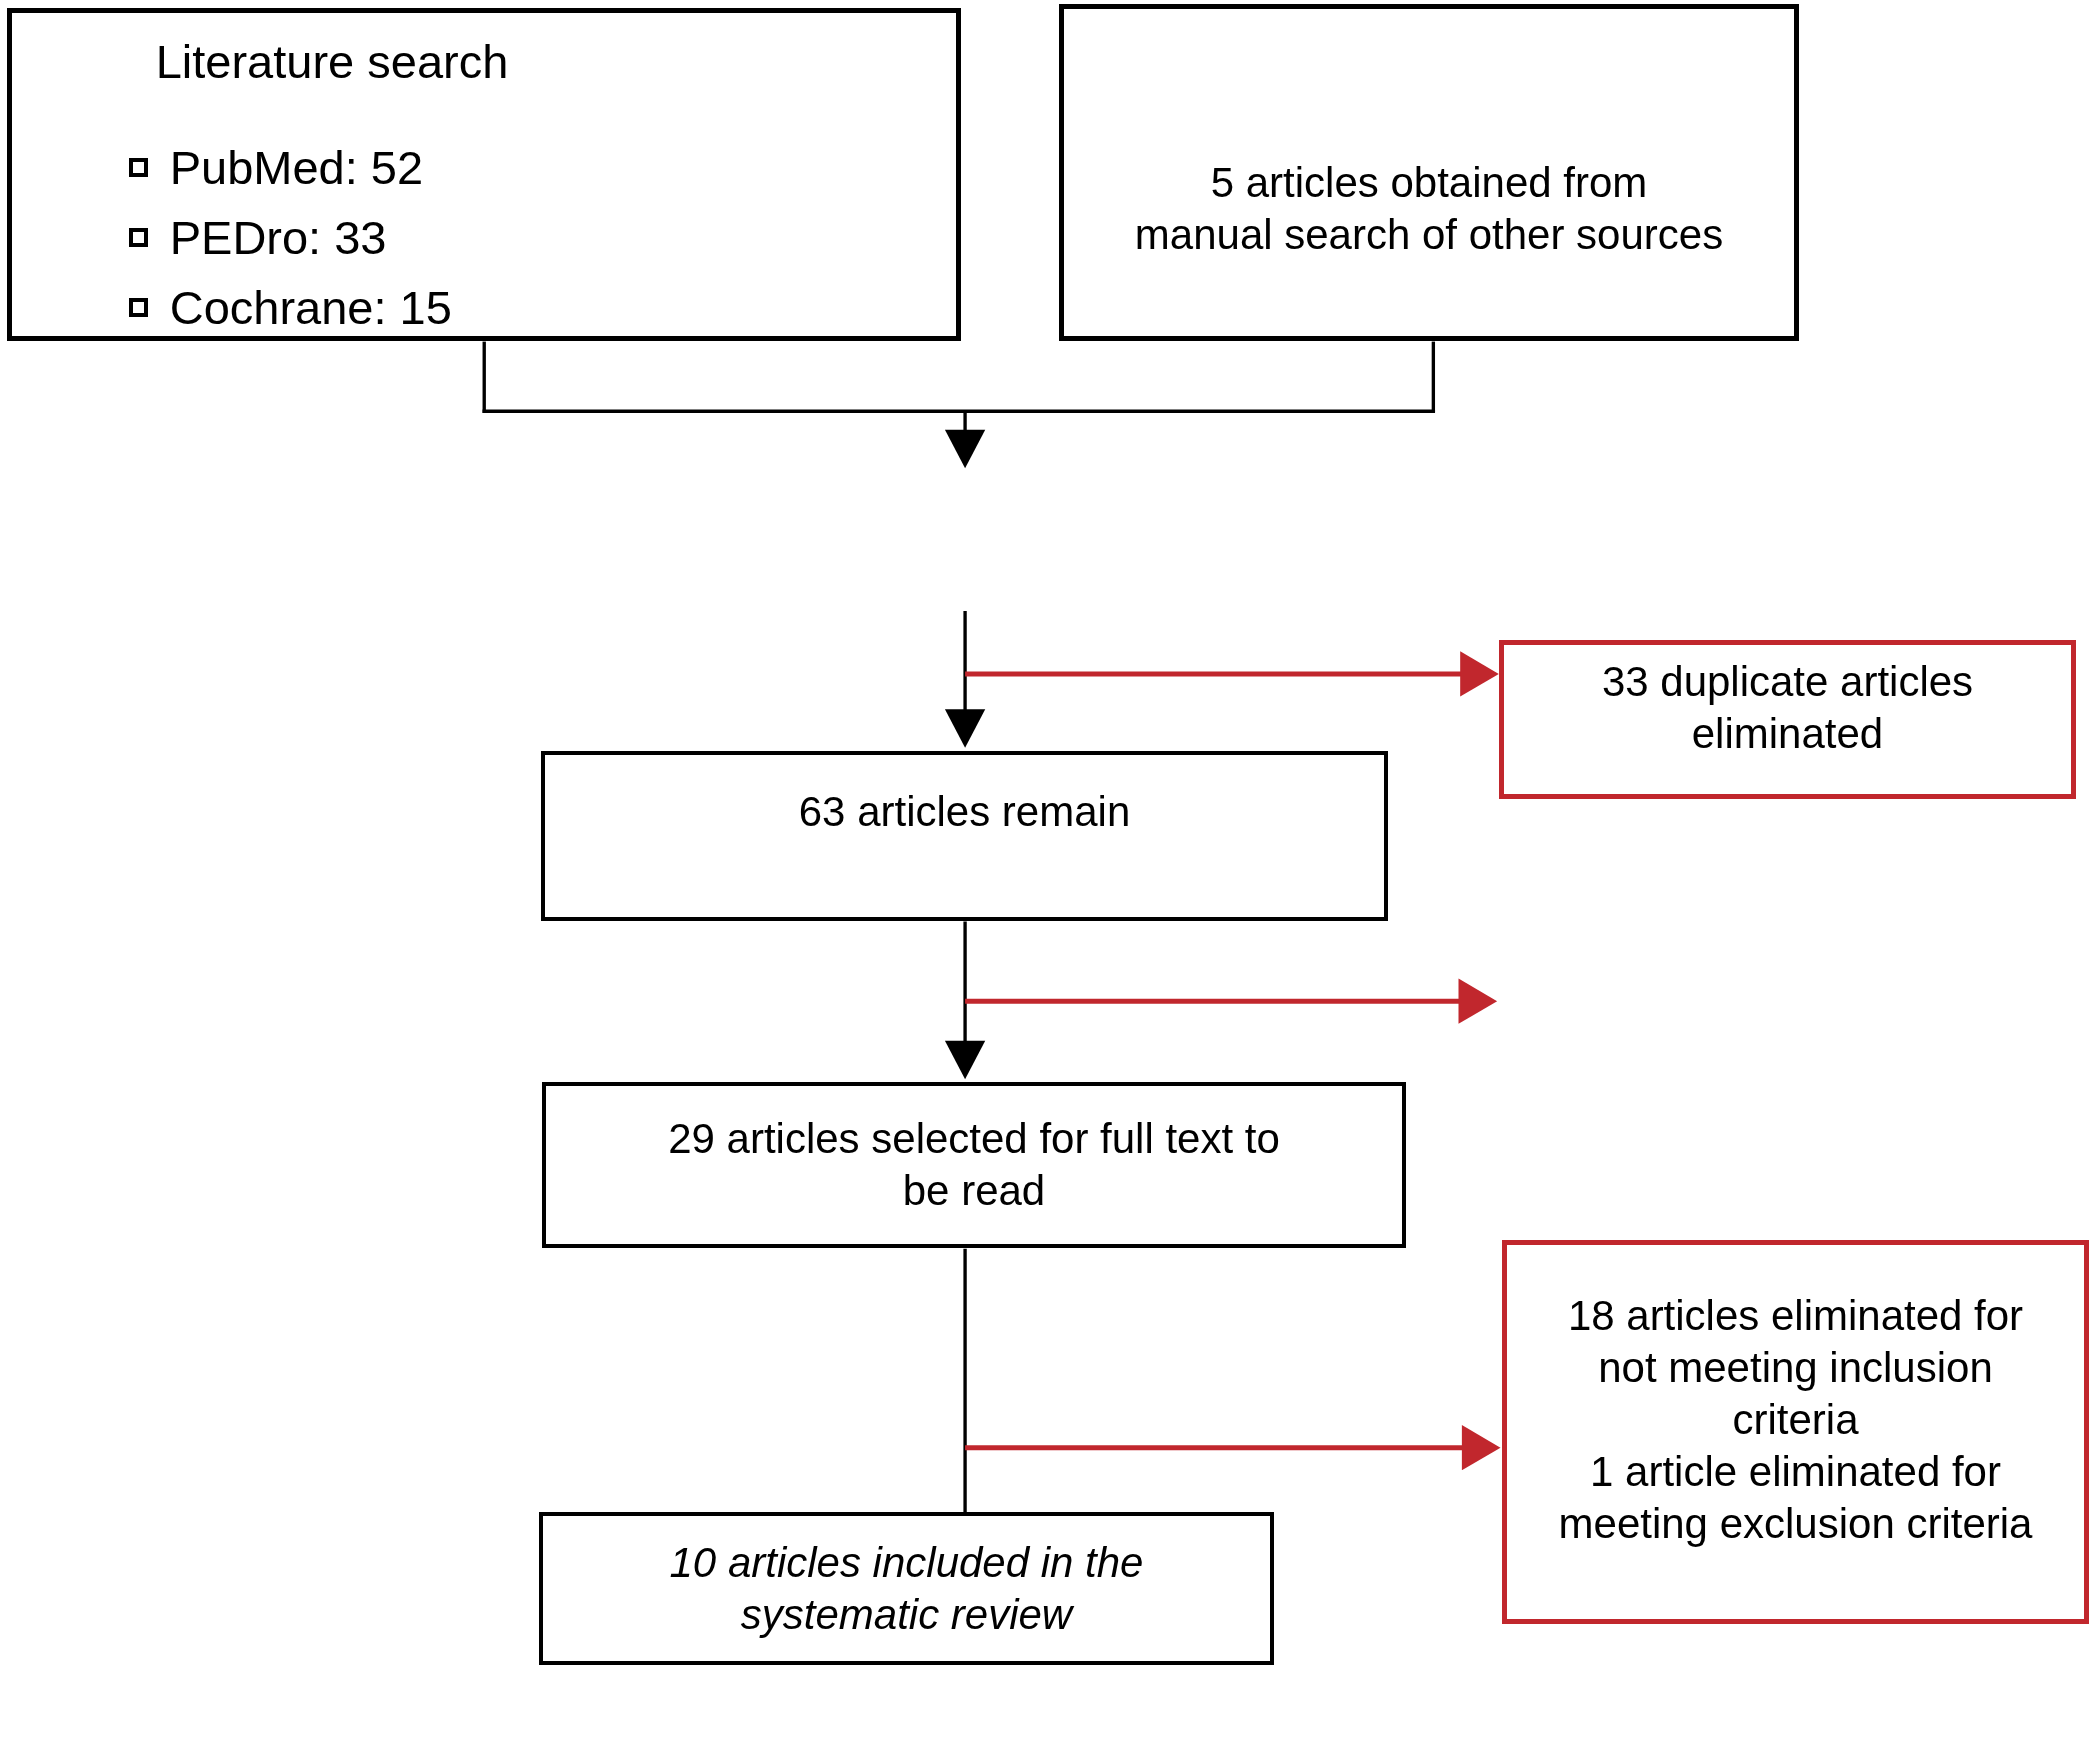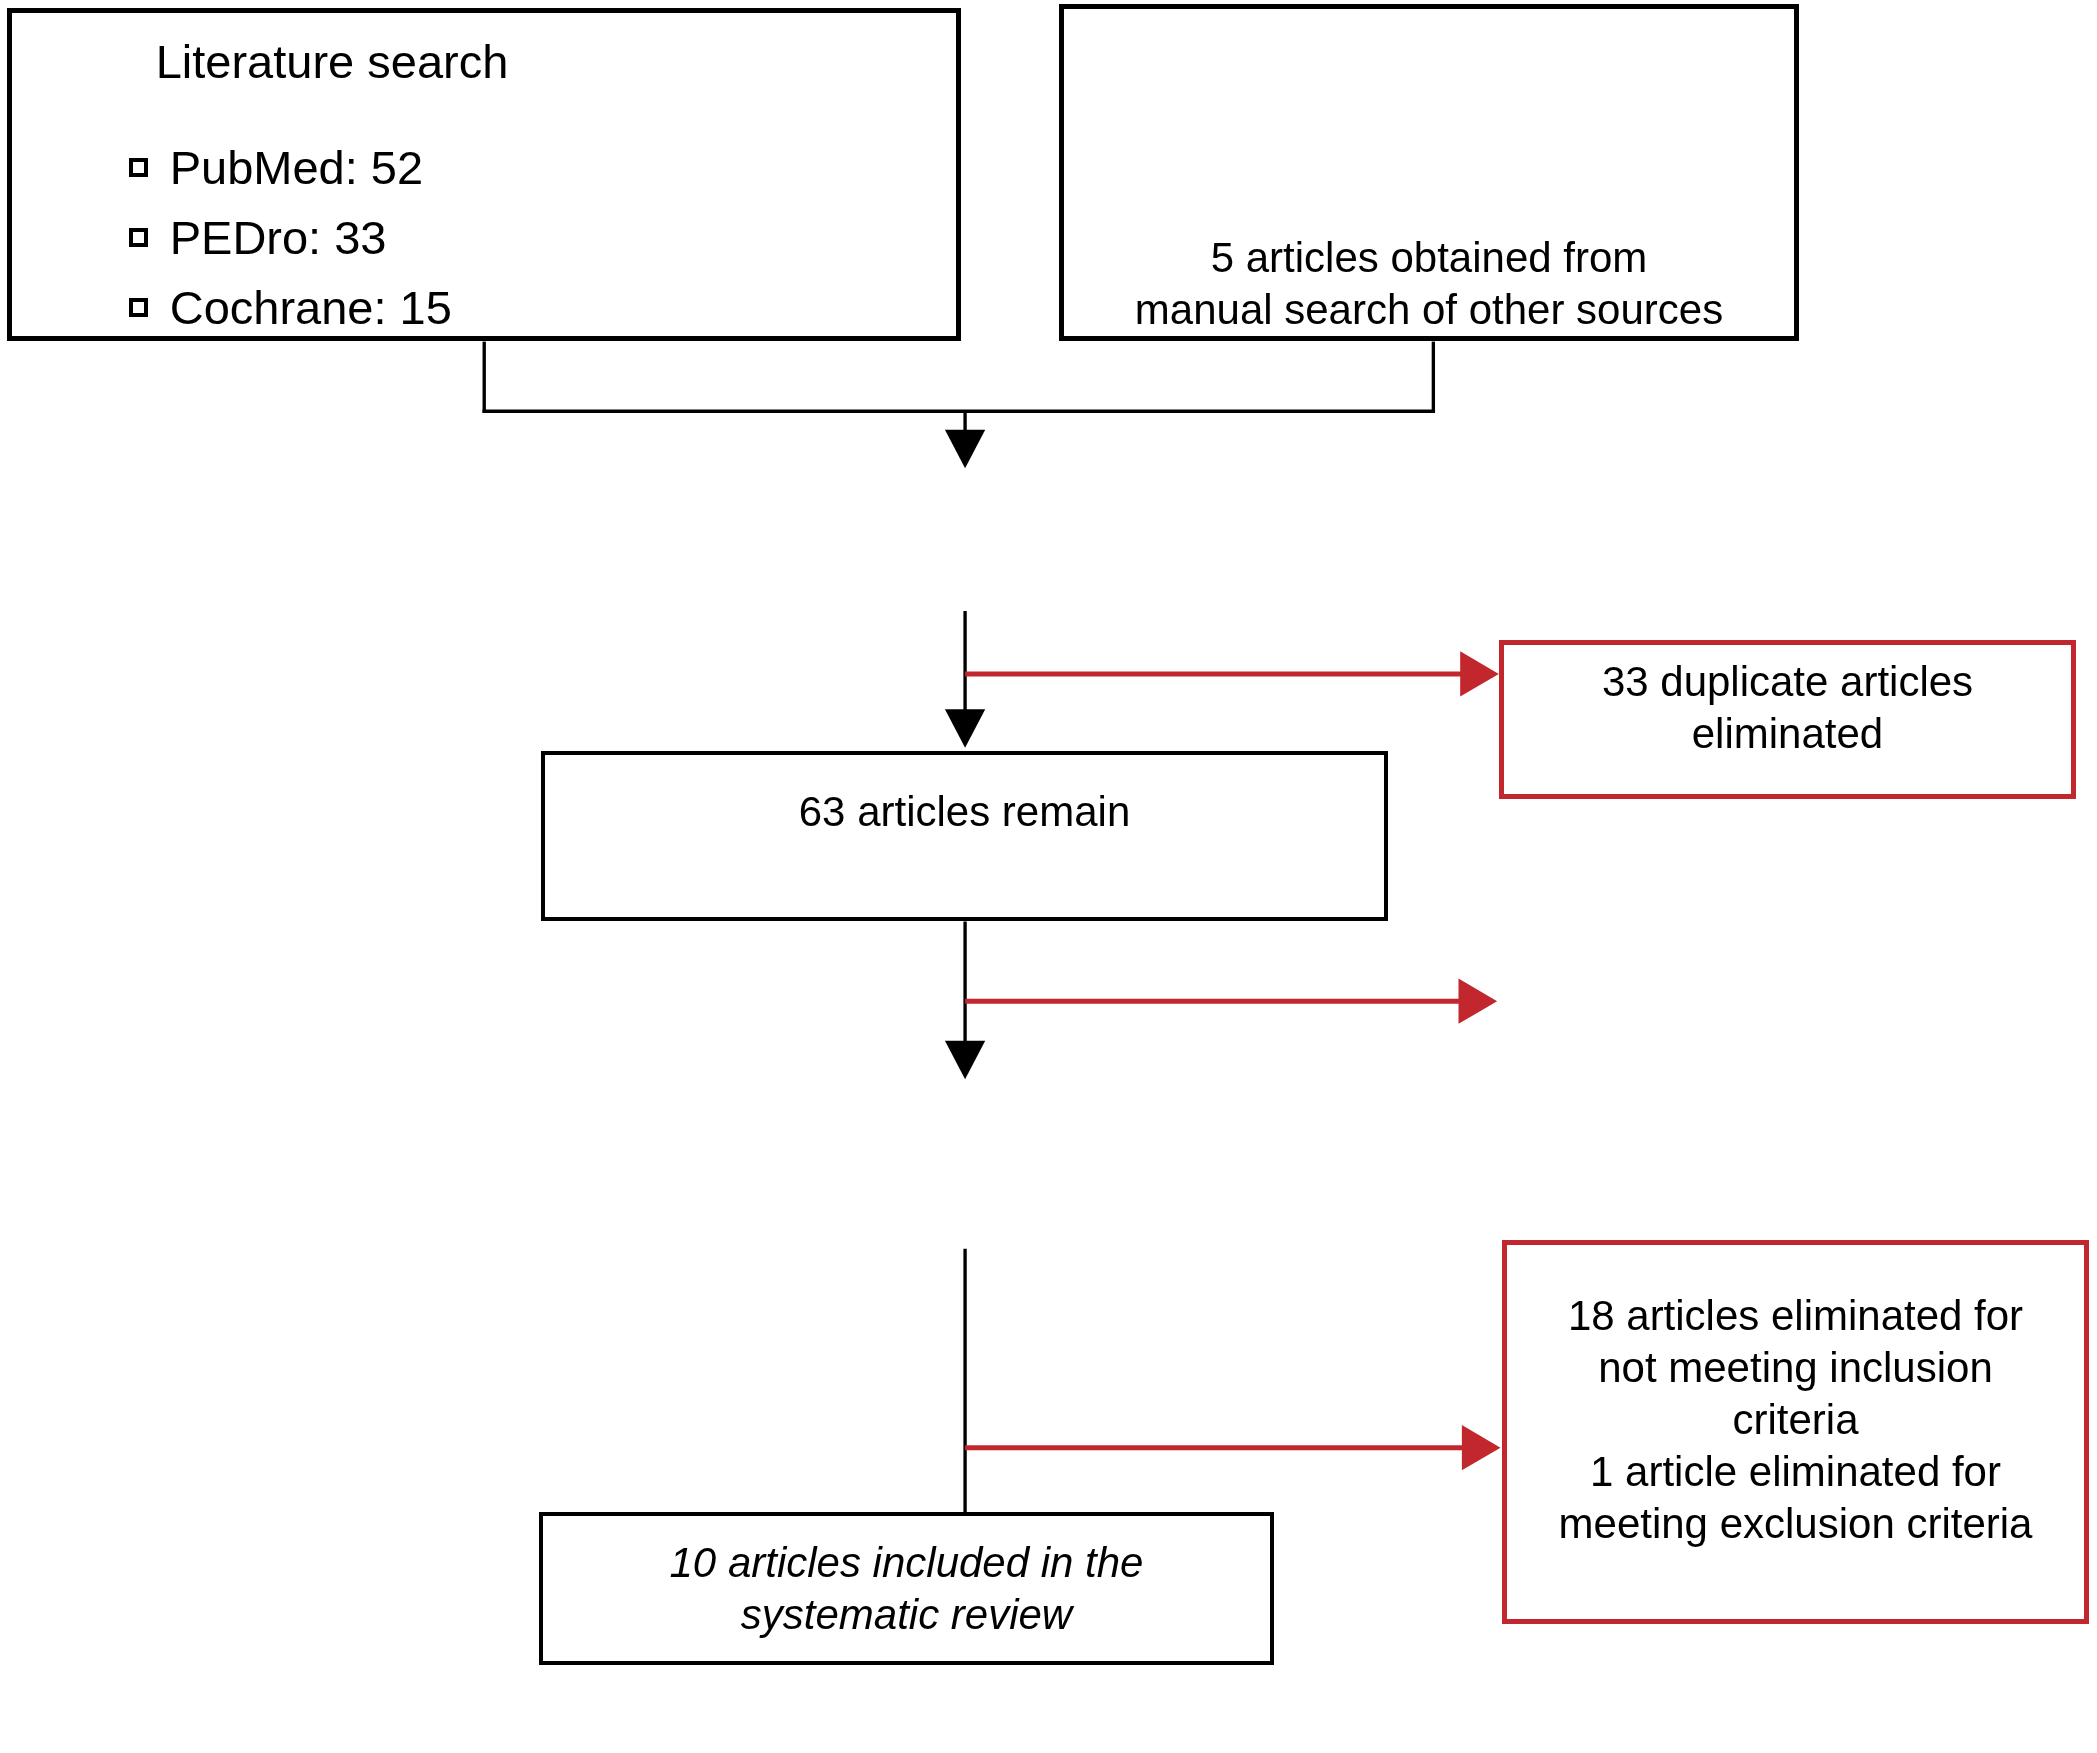--- a/index.html
+++ b/index.html
@@ -70,21 +70,21 @@
   .sq{
     display:inline-block;
     width:11px;height:11px;
     border:4.2px solid var(--ink);
     margin-right:22px;
     flex:none;
   }
 
   
   #box-literature{left:6.7px;top:8.4px;width:954px;height:333px;}
-  #box-manual{left:1059px;top:4.2px;width:740px;height:337px;justify-content:flex-end;padding-top:72px;}
+  #box-manual{left:1059px;top:4.2px;width:740px;height:337px;justify-content:center;padding-top:72px;}
   #box-96{left:541px;top:470px;width:852px;height:141px;padding-bottom:34px;}
   #box-63{left:541px;top:751px;width:847px;height:170px;padding-bottom:48px;}
   #box-29{left:542px;top:1082px;width:864px;height:166px;}
   #box-10{left:539px;top:1512px;width:735px;height:153px;font-style:italic;}
   #box-dup{left:1499px;top:640px;width:577px;height:159px;padding-bottom:23.5px;}
   #box-title-abs{left:1499px;top:878px;width:579px;height:285px;}
   #box-criteria{left:1502px;top:1240px;width:587px;height:384px;padding-bottom:25px;}
 </style>
 </head>
 <body>
@@ -136,20 +136,24 @@
   <div class="box thick flowtext" id="box-manual">
     <span class="ln">5 articles obtained from</span>
     <span class="ln">manual search of other sources</span>
   </div>
 
 
   <div class="box flowtext" id="box-63">
     <span class="ln">63 articles remain</span>
   </div>
 
+  <div class="box flowtext" id="box-29">
+    <span class="ln">29 articles selected for full text to</span>
+    <span class="ln">be read</span>
+  </div>
 
   <div class="box flowtext" id="box-10">
     <span class="ln">10 articles included in the</span>
     <span class="ln">systematic review</span>
   </div>
 
   <div class="box red flowtext" id="box-dup">
     <span class="ln">33 duplicate articles</span>
     <span class="ln">eliminated</span>
   </div>

